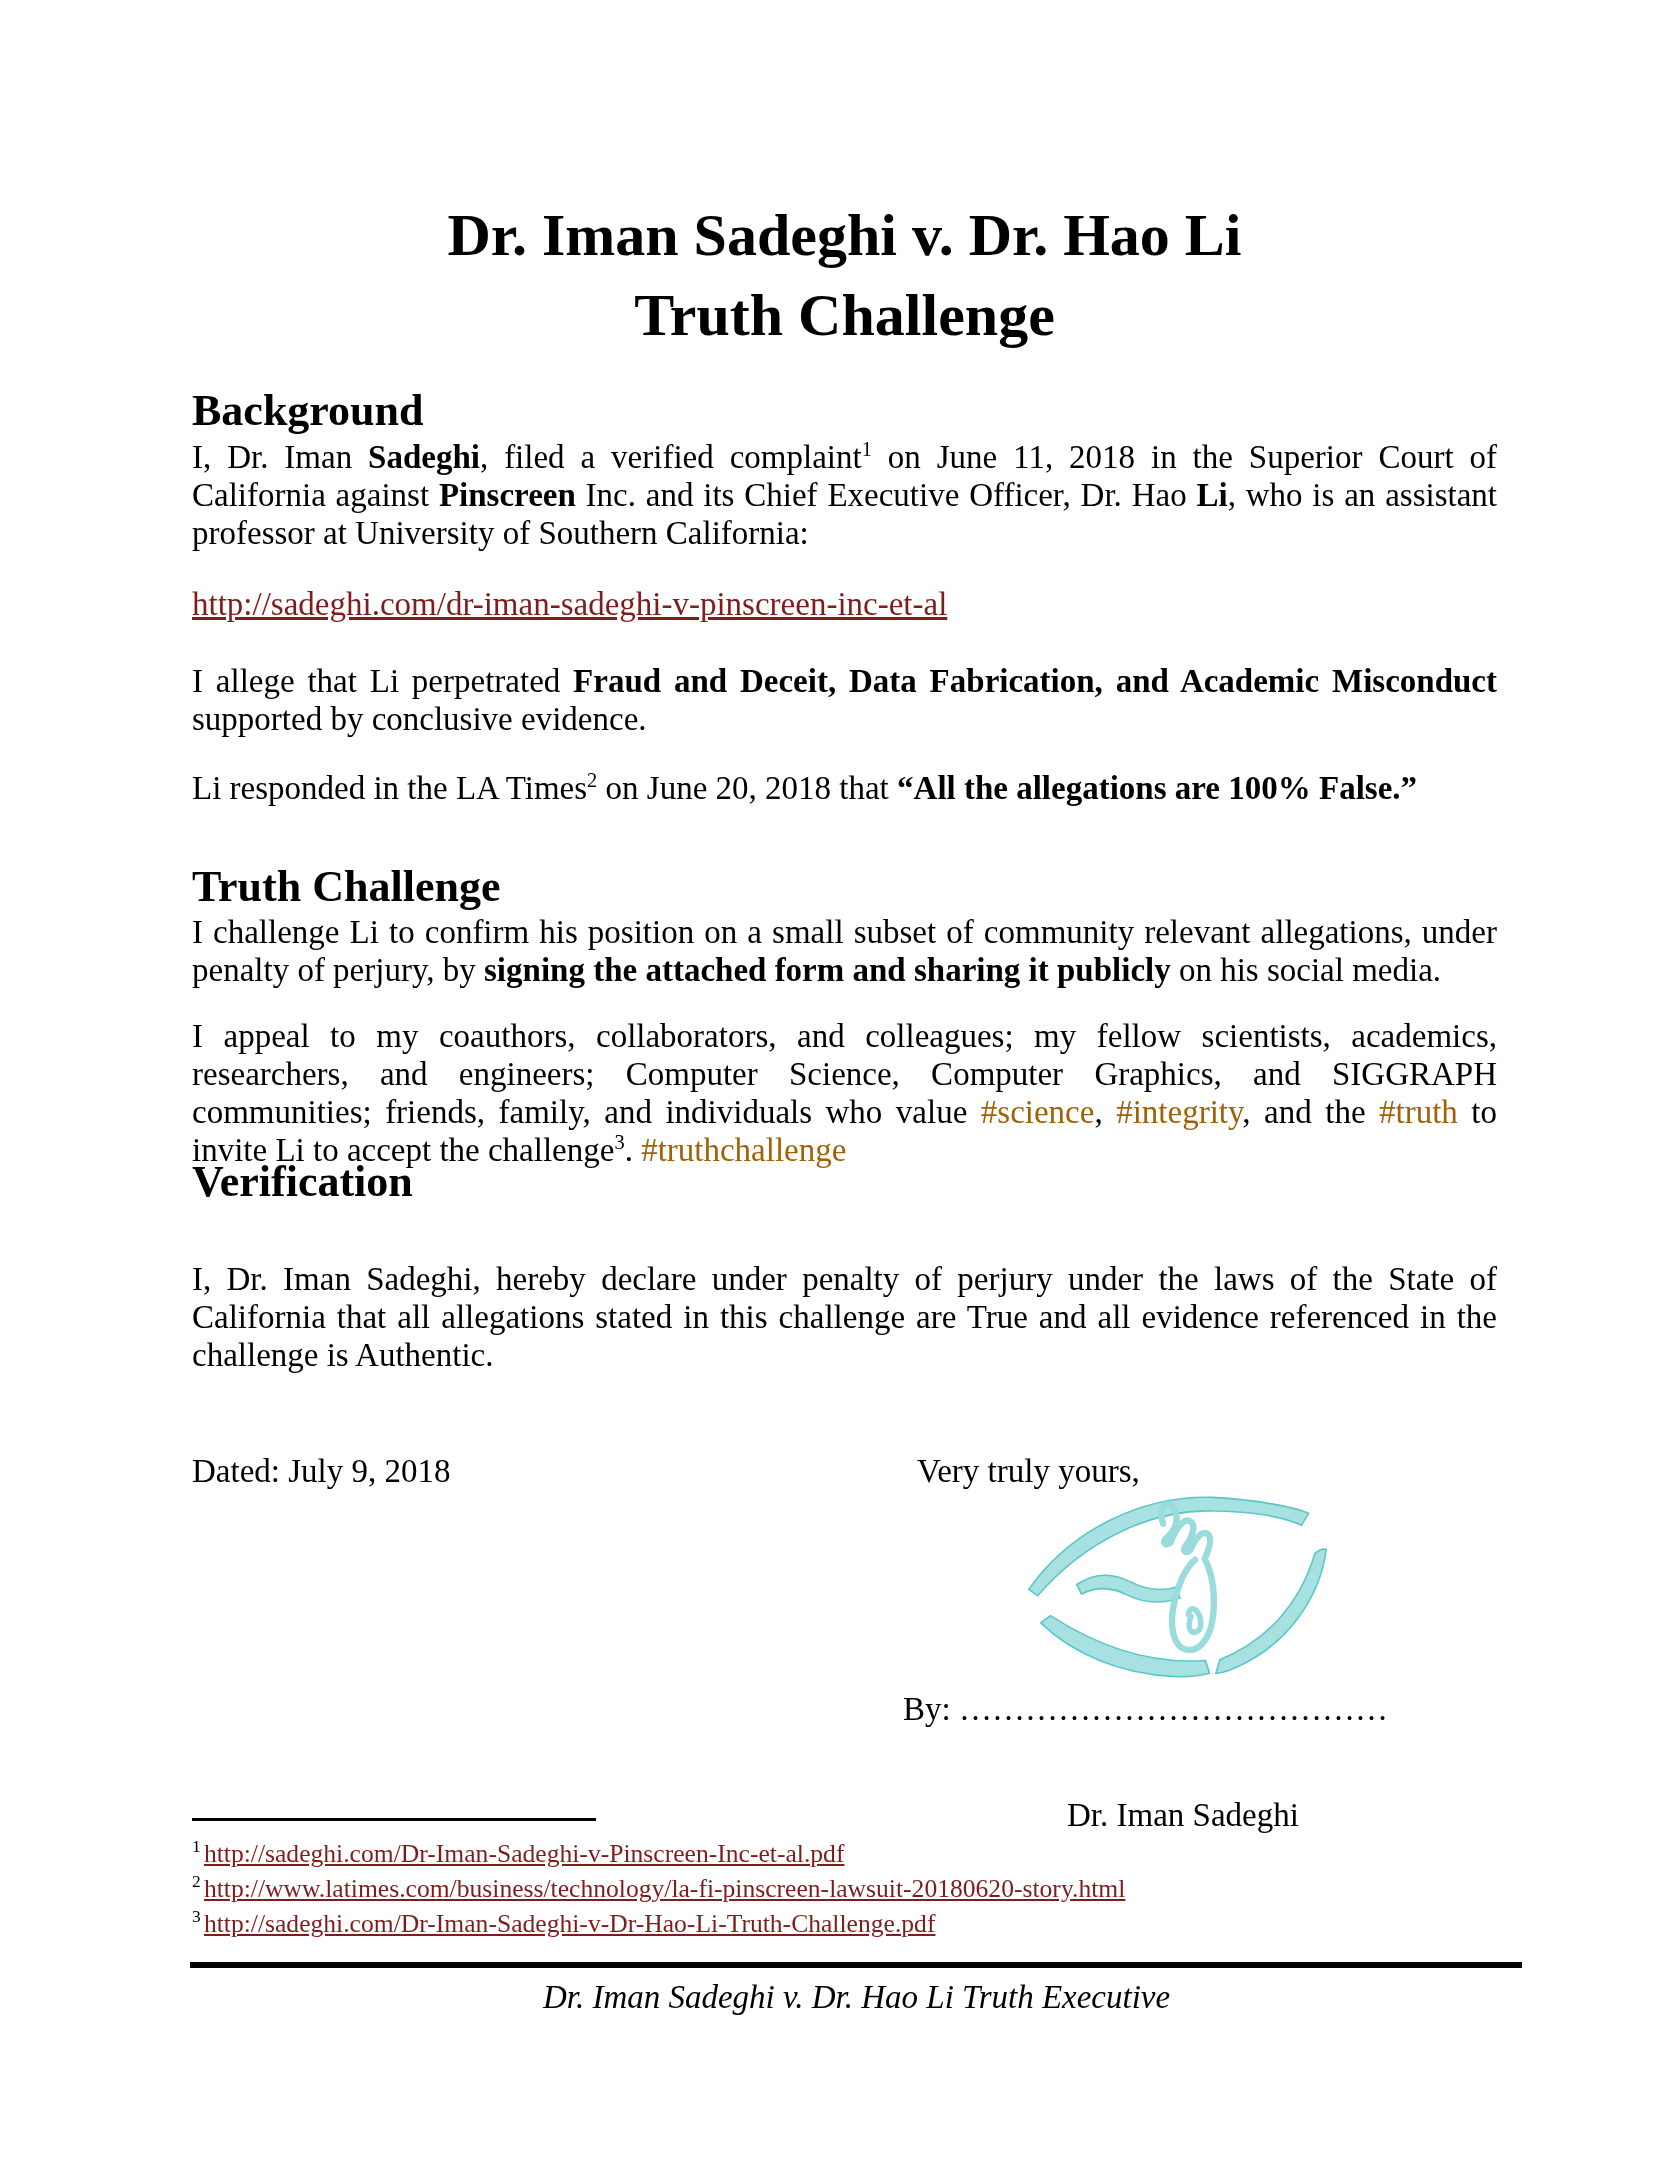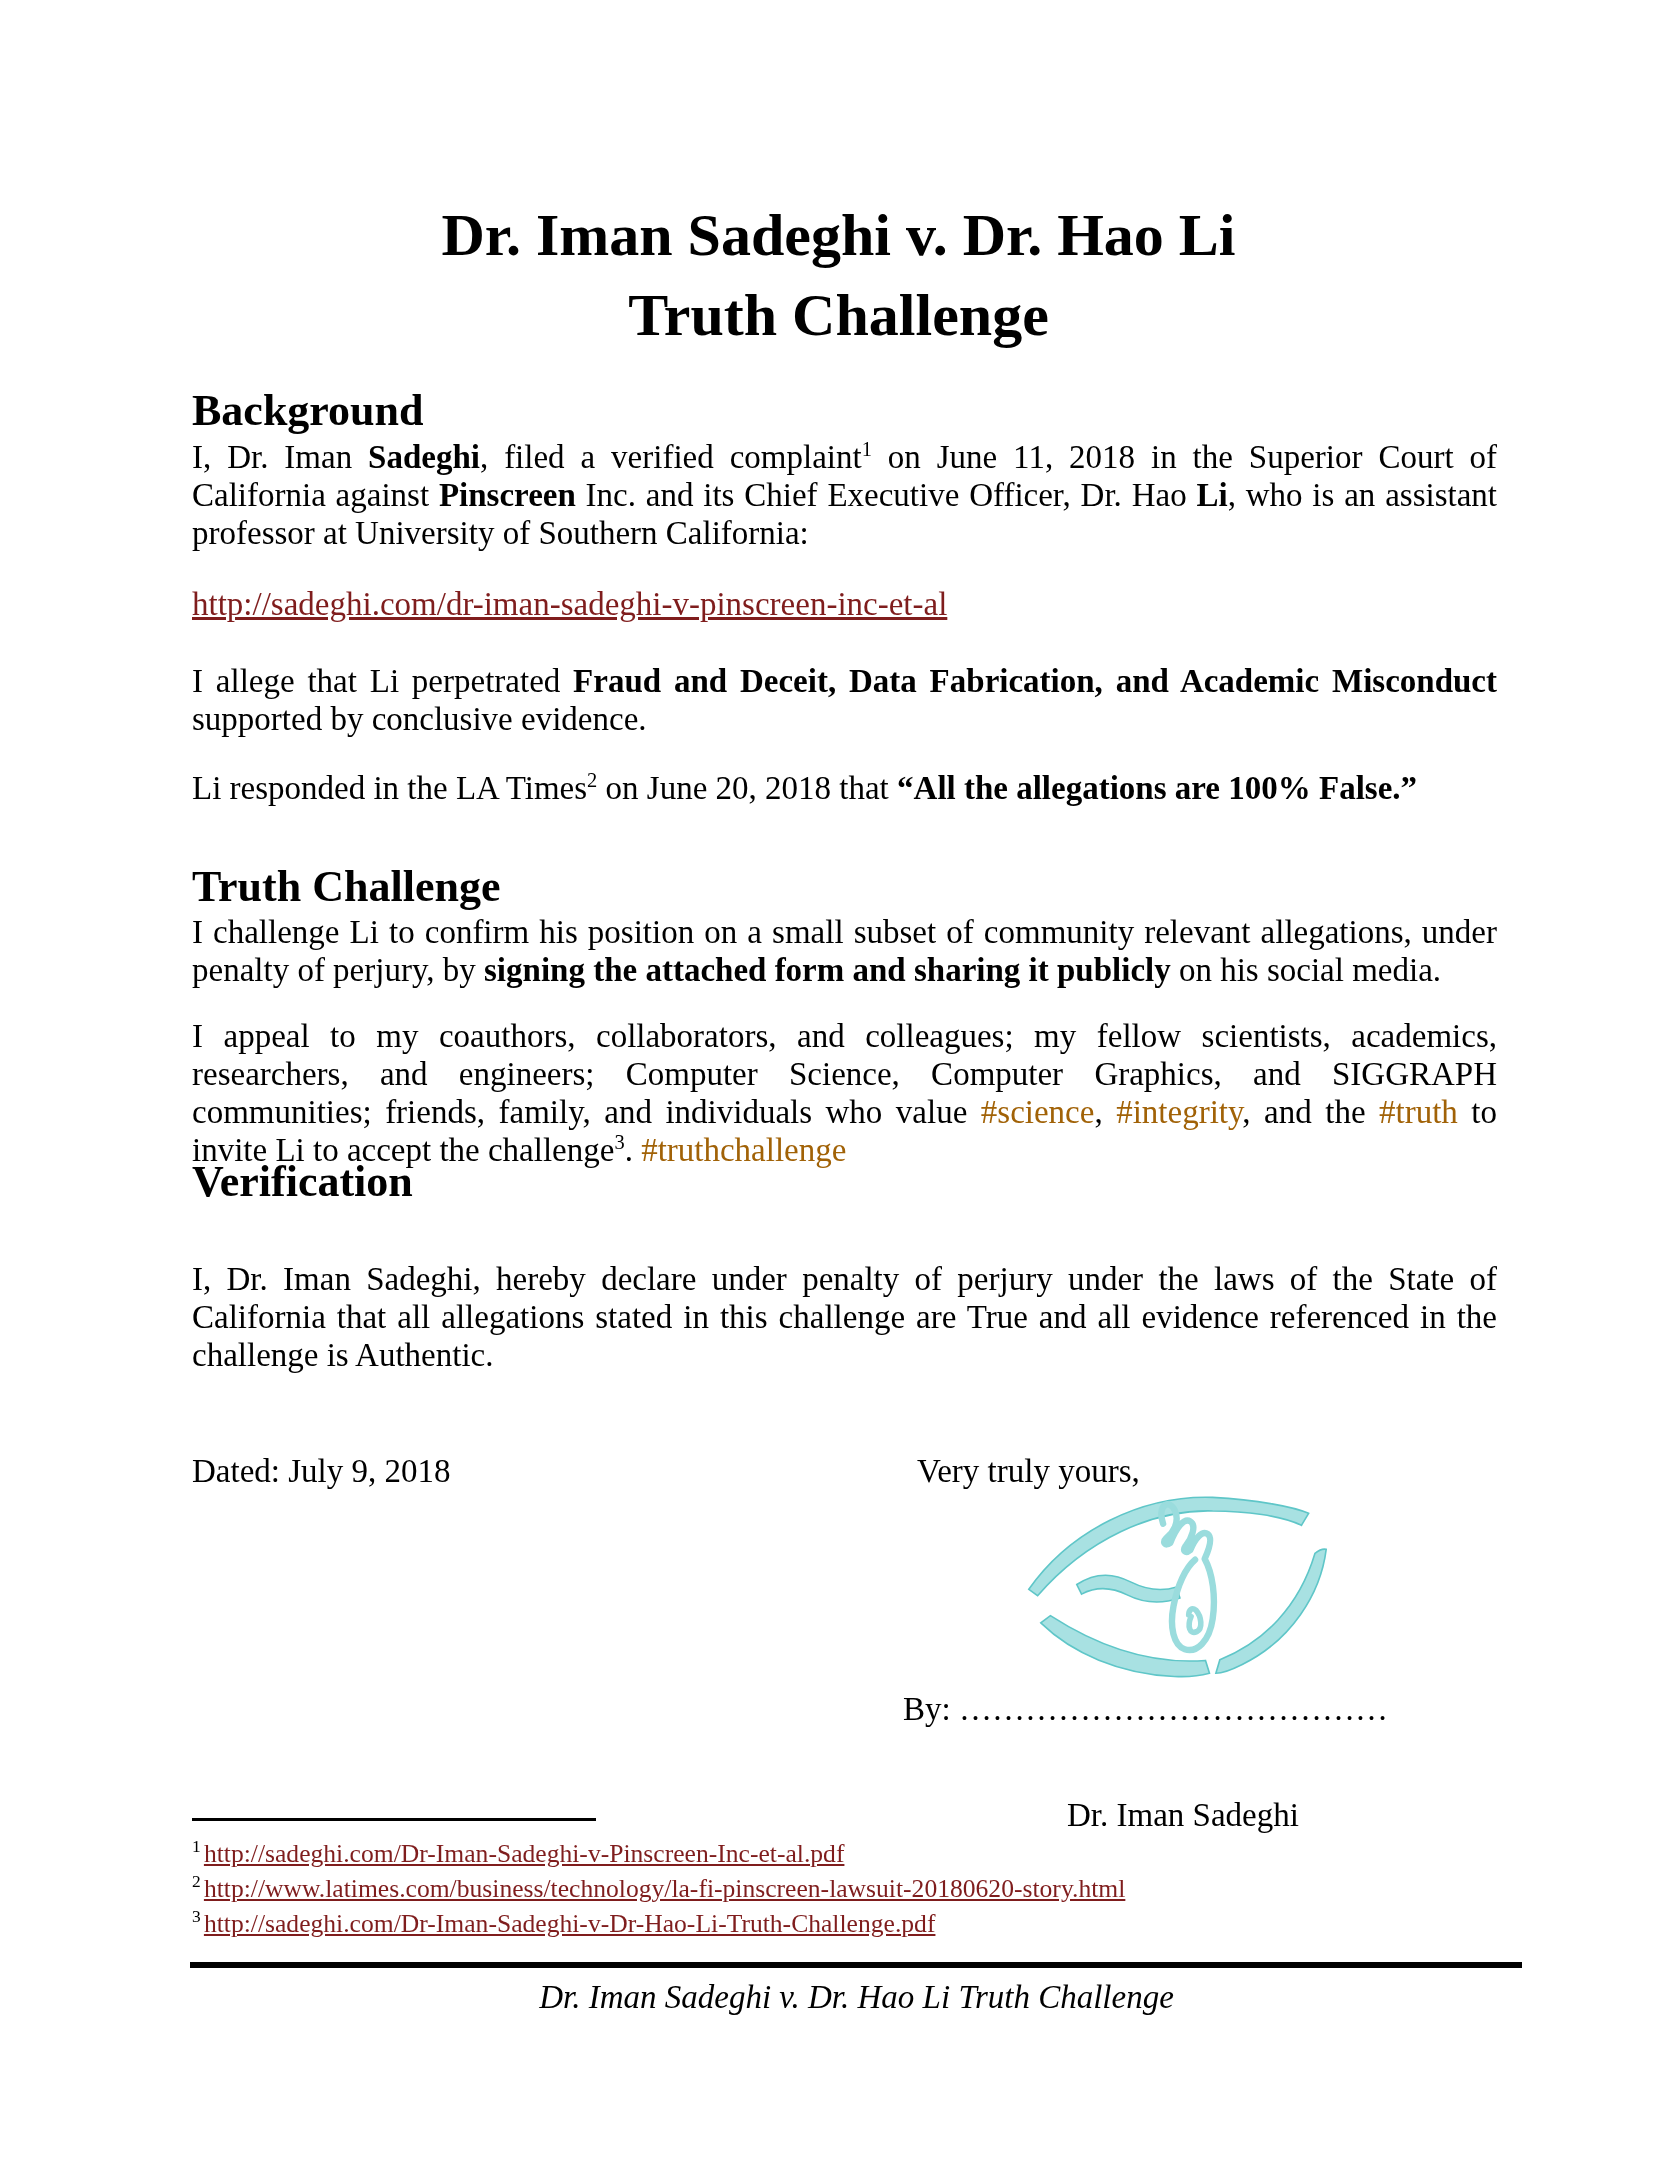--- a/index.html
+++ b/index.html
@@ -2,21 +2,21 @@
 <html style="font-size:12.8px"><head>
 <meta charset="utf-8">
 <style>
   html,body{margin:0;padding:0;background:#e8e8e8;}
   .page{
     position:relative;width:1681px;height:2183px;background:#ffffff;
     font-family:"Liberation Serif", serif;color:#000;overflow:hidden;
   }
   .abs{position:absolute;}
   .doc-title{
-    left:186px;width:1305px;text-align:center;
+    left:192px;width:1305px;text-align:center;
     font-weight:bold;font-size:60px;line-height:80px;
   }
   .section-heading{
     left:192px;width:1305px;font-weight:bold;font-size:44px;line-height:48px;
   }
   .body-par{
     left:192px;width:1305px;font-size:33px;line-height:38px;
     text-align:justify;
   }
   .single-line{text-align:left;}
@@ -92,16 +92,16 @@
 
   <div class="abs fn-sep"></div>
 
   <div class="abs footnotes">
     <div><sup>1</sup><a class="doclink">http://sadeghi.com/Dr-Iman-Sadeghi-v-Pinscreen-Inc-et-al.pdf</a></div>
     <div><sup>2</sup><a class="doclink">http://www.latimes.com/business/technology/la-fi-pinscreen-lawsuit-20180620-story.html</a></div>
     <div><sup>3</sup><a class="doclink">http://sadeghi.com/Dr-Iman-Sadeghi-v-Dr-Hao-Li-Truth-Challenge.pdf</a></div>
   </div>
 
   <div class="abs footer-rule"></div>
-  <div class="abs footer-text">Dr. Iman Sadeghi v. Dr. Hao Li Truth Challenge</div>
+  <div class="abs footer-text">Dr. Iman Sadeghi v. Dr. Hao Li Truth Executive</div>
 
 </div>
 
 
 </body></html>

